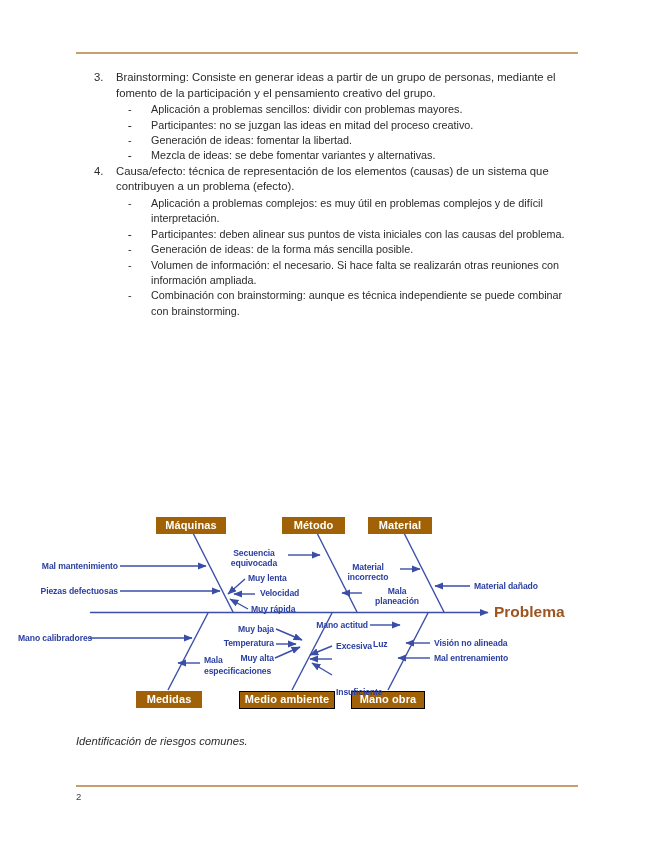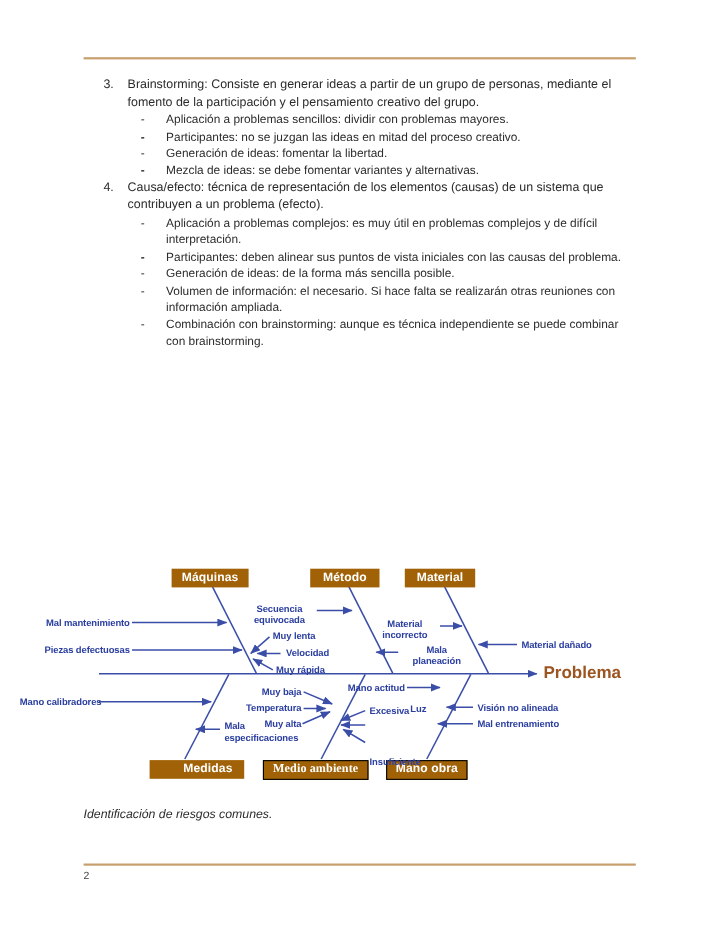--- a/index.html
+++ b/index.html
@@ -228,22 +228,22 @@
         <line x1="300" y1="120" x2="330" y2="120" marker-end="url(#ar)"></line>
         <line x1="360" y1="138" x2="336" y2="138" marker-end="url(#ar)"></line>
         <line x1="360" y1="153" x2="328" y2="153" marker-end="url(#ar)"></line>
       </g>
     </svg>
 
     <div class="cat-box" style="left:86px;  top:12px; width:70px;">Máquinas</div>
     <div class="cat-box" style="left:212px; top:12px; width:63px;">Método</div>
     <div class="cat-box" style="left:298px; top:12px; width:64px;">Material</div>
 
-    <div class="cat-box" style="left:66px;  top:186px; width:66px;padding-left:20px;">Medidas</div>
-    <div class="cat-box bordered" style="left:169px; top:186px; width:94px;font-family:Liberation Serif, serif;">Medio ambiente</div>
+    <div class="cat-box" style="left:66px;  top:186px; width:66px;">Medidas</div>
+    <div class="cat-box bordered" style="left:169px; top:186px; width:94px;">Medio ambiente</div>
     <div class="cat-box bordered" style="left:281px; top:186px; width:72px;">Mano obra</div>
 
     <div class="problema" style="left:424px; top:98px;">Problema</div>
 
     <div class="bone-label right" style="left:-52px; top:56px; width:100px;">Mal mantenimiento</div>
     <div class="bone-label right" style="left:-52px; top:81px; width:100px;">Piezas defectuosas</div>
     <div class="bone-label" style="left:178px; top:68px;">Muy lenta</div>
     <div class="bone-label" style="left:190px; top:83px;">Velocidad</div>
     <div class="bone-label" style="left:181px; top:99px;">Muy rápida</div>
 

